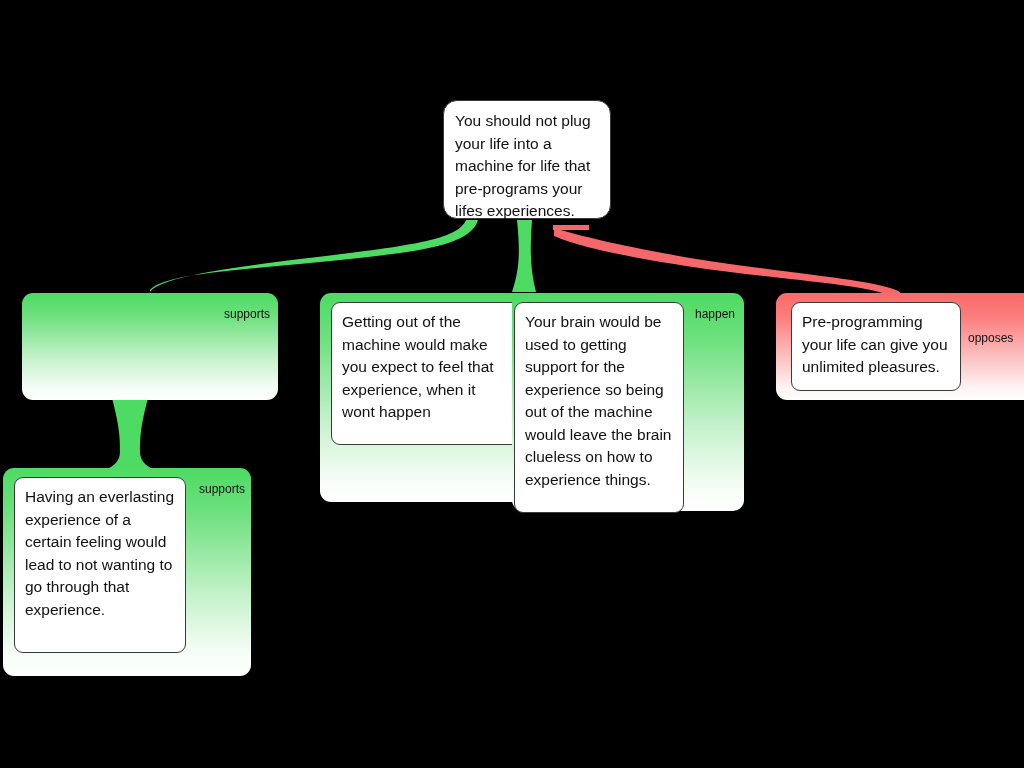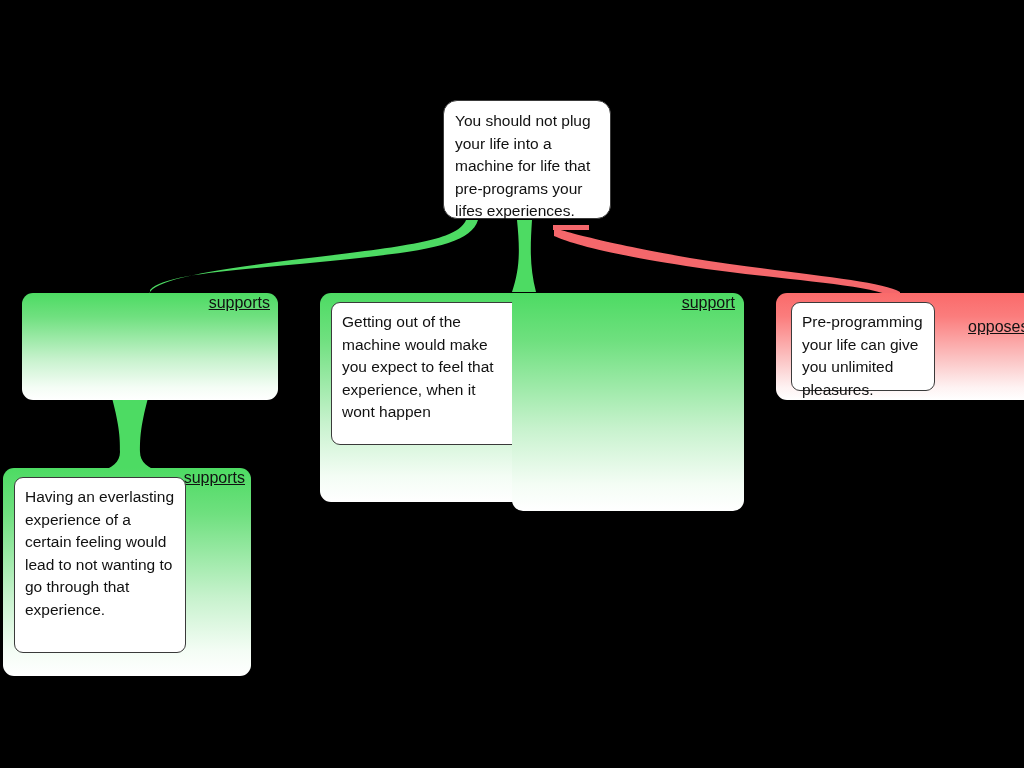--- a/index.html
+++ b/index.html
@@ -46,26 +46,25 @@
     border-radius: 11px;
   }
   .card.supports {
     background: linear-gradient(to bottom, #4ddb63 0%, #6fe07f 22%, #c7f2cd 62%, #f4fdf5 88%, #ffffff 100%);
   }
   .card.opposes {
     background: linear-gradient(to bottom, #fa6a6a 0%, #fb7d7d 22%, #fbc4c4 62%, #fef2f2 88%, #ffffff 100%);
   }
   .card-label {
     position: absolute;
-    top: 2px;
-    font-size: 16px;
+    top: 14px;
+    font-size: 12px;
     line-height: 15px;
     color: #111111;
     white-space: nowrap;
-    text-decoration: underline;
   }
   .card-body {
     position: absolute;
     box-sizing: border-box;
     background: #ffffff;
     border: 1.5px solid #3a3a3a;
     border-radius: 9px;
     padding: 8px 10px 7px 10px;
     font-size: 15.5px;
     line-height: 22.5px;
@@ -120,26 +119,29 @@
   </div>
 
   <div class="card supports" style="left:320px; top:293px; width:244px; height:209px; z-index:3;">
     <span class="card-label" style="right:8px;"></span>
     <div class="card-body" style="left:11px; top:9px; width:190px; height:143px;">
       <span>Getting out of the machine would make you expect to feel that experience, when it wont happen</span>
     </div>
   </div>
 
   <div class="card supports" style="left:512px; top:293px; width:232px; height:218px; z-index:4;">
-    <span class="card-label" style="right:9px;">support</span>
+    <span class="card-label" style="right:9px;">happen</span>
+    <div class="card-body" style="left:2px; top:9px; width:170px; height:211px;">
+      <span>Your brain would be used to getting support for the experience so being out of the machine would leave the brain clueless on how to experience things.</span>
+    </div>
   </div>
 
   <div class="card opposes" style="left:776px; top:293px; width:268px; height:107px; z-index:3;">
     <span class="card-label" style="left:192px;margin-top:24px;">opposes</span>
-    <div class="card-body" style="left:15px; top:9px; width:144px; height:89px;">
+    <div class="card-body" style="left:15px; top:9px; width:170px; height:89px;">
       <span>Pre-programming your life can give you unlimited pleasures.</span>
     </div>
   </div>
 
   <div class="card supports" style="left:3px; top:468px; width:248px; height:208px; z-index:3;">
     <span class="card-label" style="right:6px;">supports</span>
     <div class="card-body" style="left:11px; top:9px; width:172px; height:176px;">
       <span>Having an everlasting experience of a certain feeling would lead to not wanting to go through that experience.</span>
     </div>
   </div>

